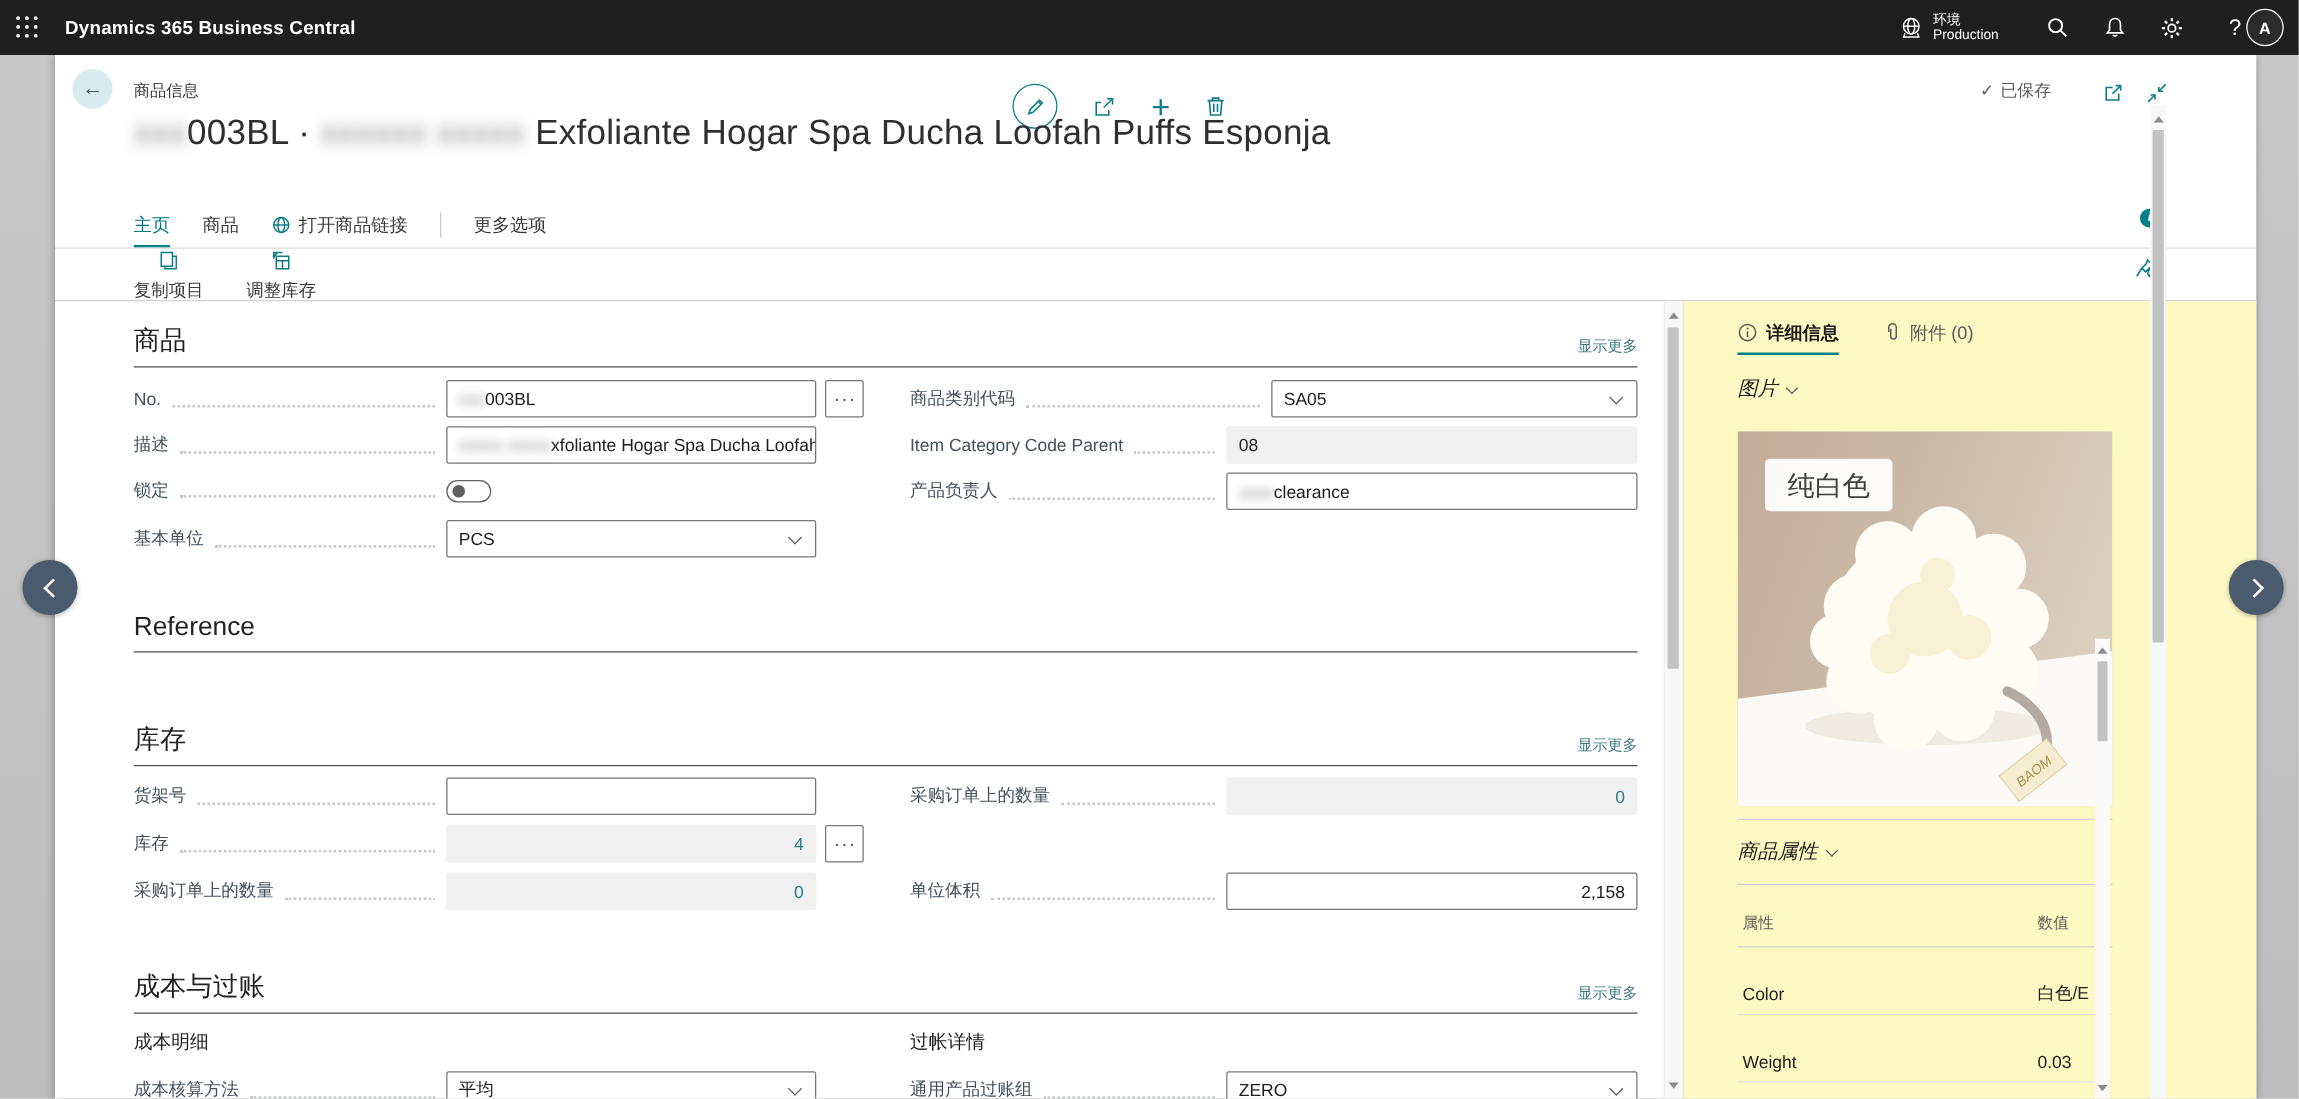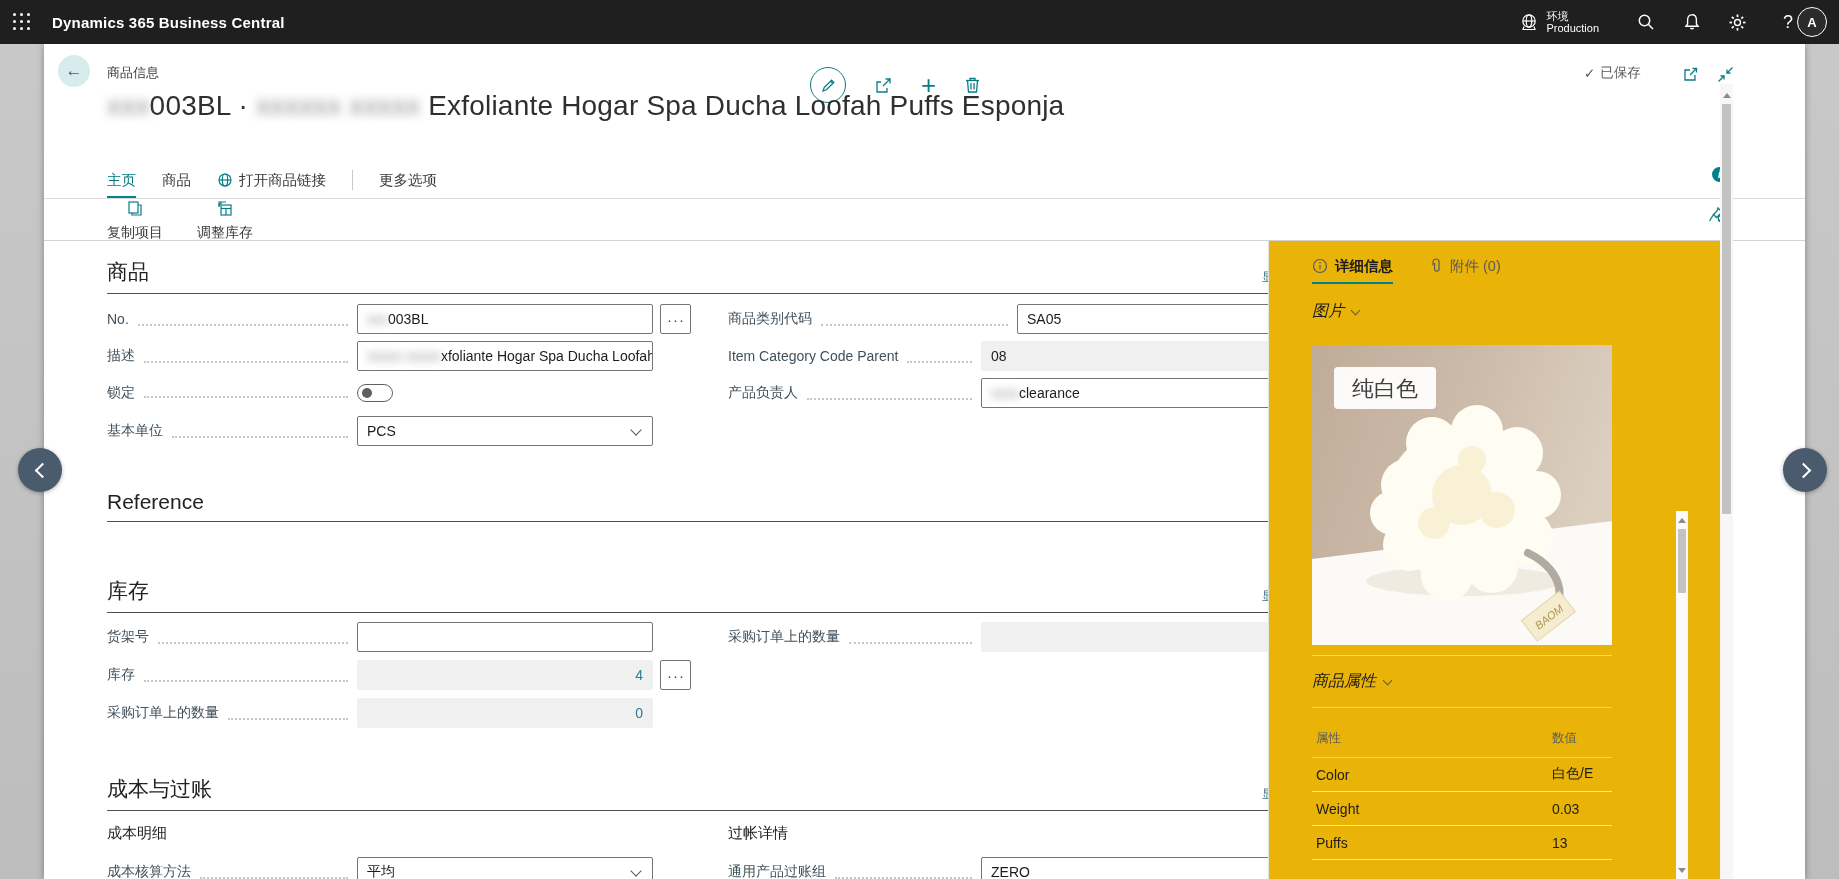--- a/index.html
+++ b/index.html
@@ -71,32 +71,32 @@
 
   
   .vscroll { position:absolute; top:197px; bottom:0; width:13px; background:#f7f7f7; border-left:1px solid #ededed; }
   .vscroll.main { left:1287px; }
   .sb-arrow { position:absolute; left:0; width:13px; height:14px; display:flex; align-items:center; justify-content:center; cursor:pointer; }
   .tri-up { width:0; height:0; border-left:4px solid transparent; border-right:4px solid transparent; border-bottom:5px solid #8a8a8a; }
   .tri-down { width:0; height:0; border-left:4px solid transparent; border-right:4px solid transparent; border-top:5px solid #8a8a8a; }
   .sb-thumb { position:absolute; left:2px; width:9px; background:#c3c3c3; border-radius:1px; cursor:pointer; }
 
   
-  .factbox { position:absolute; left:1224px; top:197px; width:460px; bottom:0; background:#eab308; border-left:1px solid #e3e3e3; }
+  .factbox { position:absolute; left:1302px; top:197px; width:460px; bottom:0; background:#fef9c3; border-left:1px solid #e3e3e3; }
   .fb-tabs { position:absolute; left:43px; top:12px; display:flex; gap:36px; font-size:14.5px; align-items:center; }
   .fb-tab { display:flex; gap:7px; align-items:center; cursor:pointer; color:#5a5a5a; position:relative; height:26px; }
   .fb-tab.active { color:#1c1c1c; font-weight:bold; }
   .fb-tab.active::after { content:""; position:absolute; left:0; right:0; bottom:-5px; height:2.5px; background:#00828a; }
   .fb-part { position:absolute; left:43px; font-size:16px; color:#1c1c1c; display:flex; align-items:center; gap:8px; cursor:pointer;font-style:italic; }
   .smallchev { width:7px; height:7px; border-right:1.4px solid #5a5a5a; border-bottom:1.4px solid #5a5a5a; transform:rotate(45deg); margin-top:-3px; }
   .picture { position:absolute; left:43px; top:104px; width:300px; height:300px; cursor:pointer; }
   .pic-rule { position:absolute; left:43px; top:414px; width:300px; height:1px; background:#d6d6d6; }
   .attrtable { position:absolute; left:43px; top:466px; width:300px; border-top:1px solid #d0d0d0; font-size:14px; }
   .attrhead { display:flex; color:#5f5d5b; font-size:12.5px; padding:22px 4px 10px 4px; border-bottom:1px solid #cfcfcf; }
-  .attrrow { display:flex; padding:8px 4px; border-bottom:1px solid #e3e3e3; color:#1d1d1d; cursor:pointer; height:34px; align-items:flex-end; }
+  .attrrow { display:flex; padding:8px 4px; border-bottom:1px solid #e3e3e3; color:#1d1d1d; cursor:pointer; height:34px; align-items:center;margin-top:20px; }
   .c-name { flex:1; }
   .c-val { width:56px; overflow:hidden; white-space:nowrap; }
   .attr-sb { position:absolute; left:1632px; top:467px; bottom:0; width:12px; background:#fafafa; }
   .fb-scroll { position:absolute; left:1676px; top:40px; bottom:0; width:13px; background:#f7f7f7; }
 
   
   .edgebtn { position:absolute; top:448px; width:44px; height:44px; border-radius:50%; background:#4a5b6e; display:flex; align-items:center; justify-content:center; cursor:pointer; z-index:60; box-shadow:0 1px 4px rgba(0,0,0,.3); }
   .edgebtn.left { left:18px; }
   .edgebtn.right { left:1783px; }
   .echev { width:11px; height:11px; border-left:2px solid #fff; border-bottom:2px solid #fff; }
@@ -408,20 +408,27 @@
 
   <div class="frow" style="top:577px; left:684px; width:582px;">
     <span class="flabel">采购订单上的数量</span>
       <span class="leader"></span>
     <span class="ctrl disabled num" style="width:329px;">
         <span class="teal">0</span>
       </span>
   </div>
 
 
+  <div class="frow" style="top:653px; left:684px; width:582px;">
+    <span class="flabel">单位体积</span>
+      <span class="leader"></span>
+    <span class="ctrl num" style="width:329px;">
+        <span>2,158</span>
+      </span>
+  </div>
 
   <div class="shead" style="top:731px;">
     <h2>成本与过账</h2>
     <span class="showmore">显示更多</span>
   </div>
 
   <div class="groupcap" style="top:780px; left:63px;">成本明细</div>
   <div class="groupcap" style="top:780px; left:684px;">过帐详情</div>
 
   <div class="frow" style="top:812px; left:63px; width:546px;">

